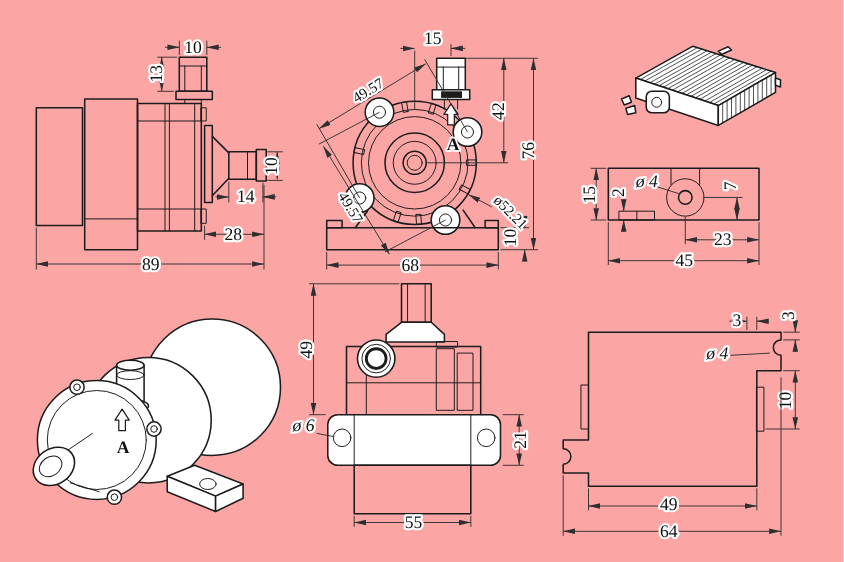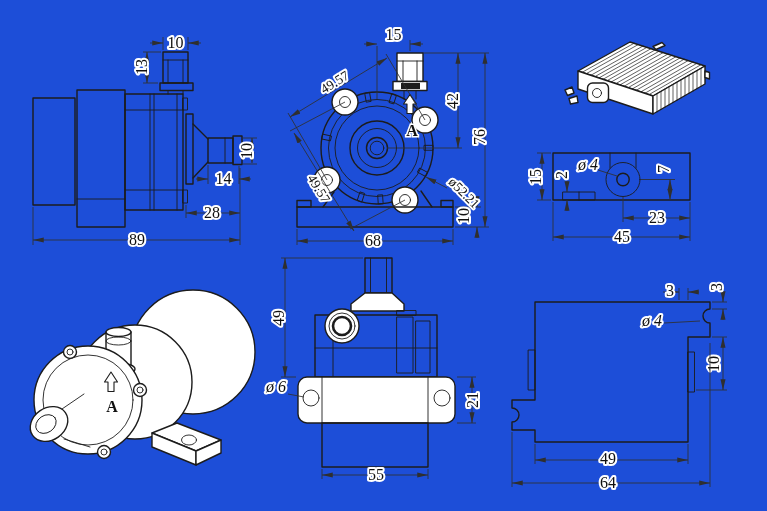--- a/index.html
+++ b/index.html
@@ -1,16 +1,16 @@
 <!DOCTYPE html>
 <html><head>
 <meta charset="utf-8">
 <style>
   html,body{margin:0;padding:0;background:#fff;}
-  #stage{position:relative;width:767px;height:511px;background:#1d4ed8;overflow:hidden;}
+  #stage{position:relative;width:767px;height:511px;background:#fca5a5;overflow:hidden;}
   svg{display:block;}
   .ol{fill:none;stroke:#1c1c1c;stroke-width:1.4;stroke-linejoin:round;stroke-linecap:round;}
   .fw{fill:#ffffff;stroke:#1c1c1c;stroke-width:1.4;stroke-linejoin:round;}
   .th{fill:none;stroke:#1c1c1c;stroke-width:0.9;stroke-linejoin:round;stroke-linecap:round;}
   .thk{fill:none;stroke:#1c1c1c;stroke-width:2.6;}
   .blk{fill:#1c1c1c;stroke:none;}
   .dm{fill:none;stroke:#2f2f2f;stroke-width:0.85;}
   .ar{marker-end:url(#mA);}
   .as{marker-start:url(#mA);}
   text{font-family:"Liberation Serif",serif;fill:#101010;}

